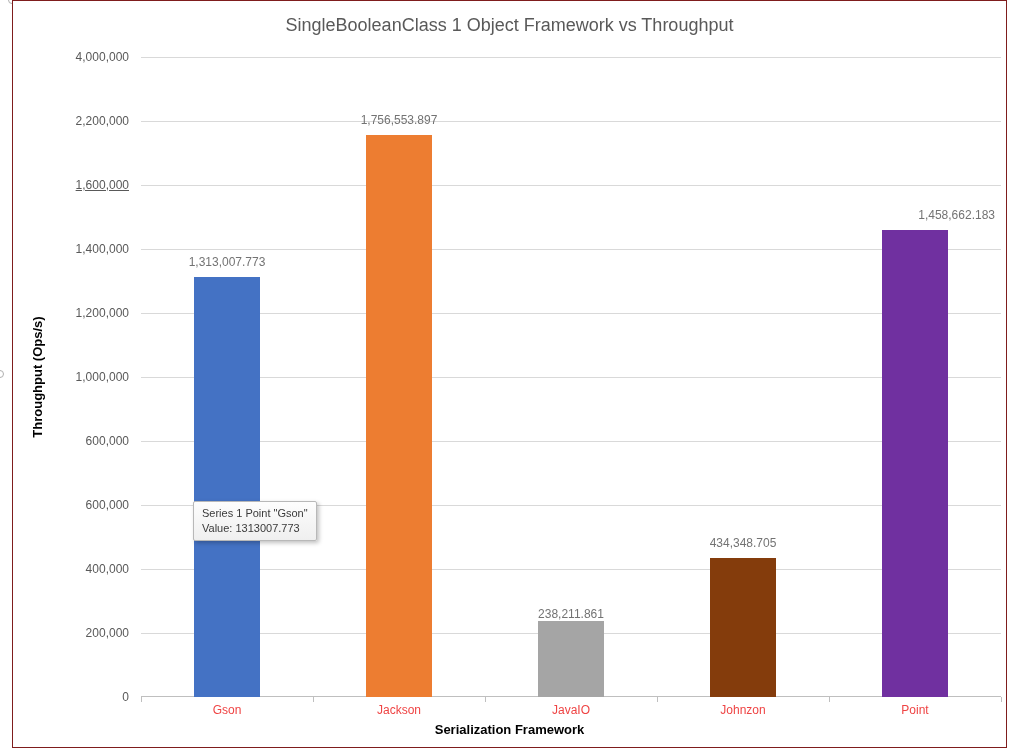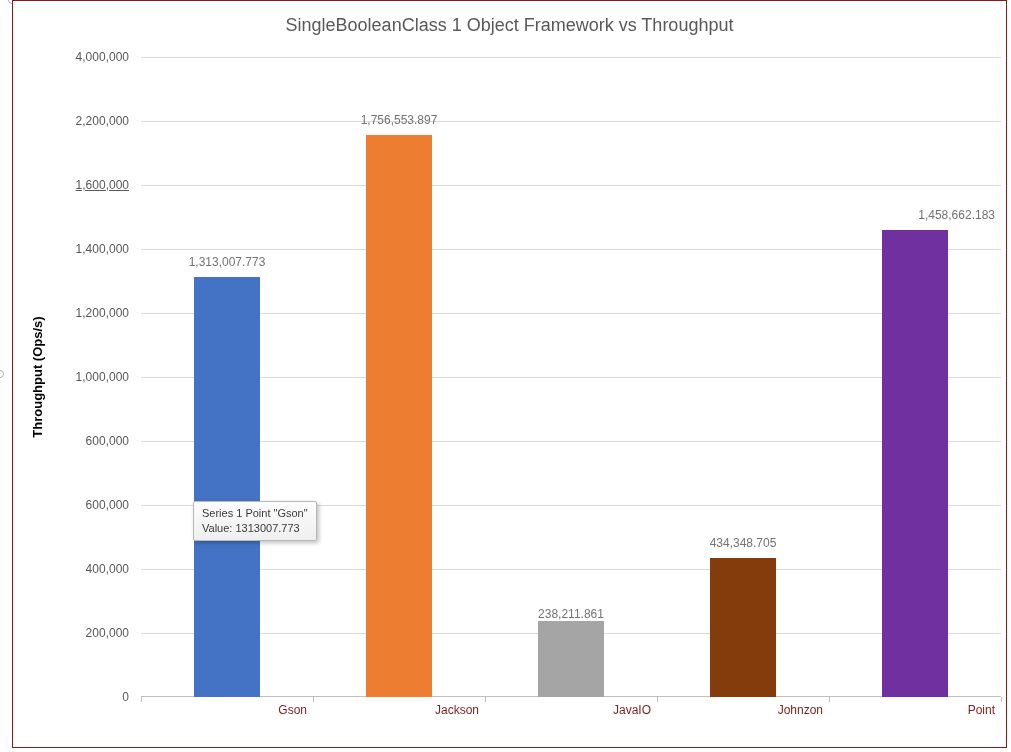--- a/index.html
+++ b/index.html
@@ -75,23 +75,23 @@
     text-align: center;
     font-size: 12px;
     color: #737373;
     transform: translate(-50%, -100%);
     margin-top: -4px;
   }
   .x-tick-label {
     position: absolute;
     top: 100%;
     width: 160px;
-    text-align: right;
+    text-align: center;
     font-size: 12px;
-    color: #7f1d1d;
+    color: #ef4444;
     margin-top: 6px;
     transform: translateX(-50%);
   }
   .x-tick-mark {
     position: absolute;
     top: 100%;
     width: 0;
     height: 5px;
     border-left: 1px solid #bfbfbf;
   }
@@ -186,13 +186,14 @@
       <div class="x-tick-label" style="left: 774px;">Point</div>
       <div class="x-tick-mark" style="left: 860px;"></div>
       <div class="x-tick-mark" style="left: 0px;"></div>
     </div>
 
   <div class="tooltip" style="left:180px; top:500px;">
     <div>Series 1 Point "Gson"</div>
     <div>Value: 1313007.773</div>
   </div>
 
+  <div class="x-axis-title">Serialization Framework</div>
 </div>
 
 </body></html>

